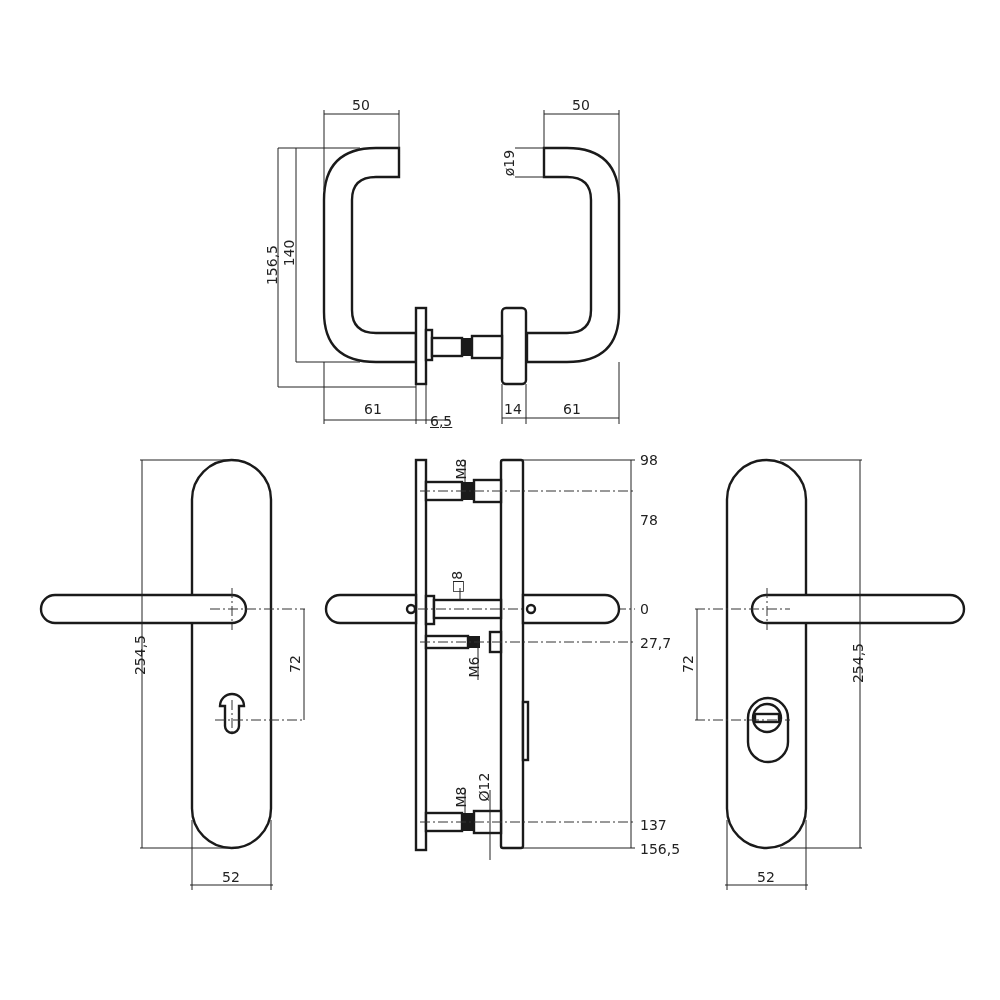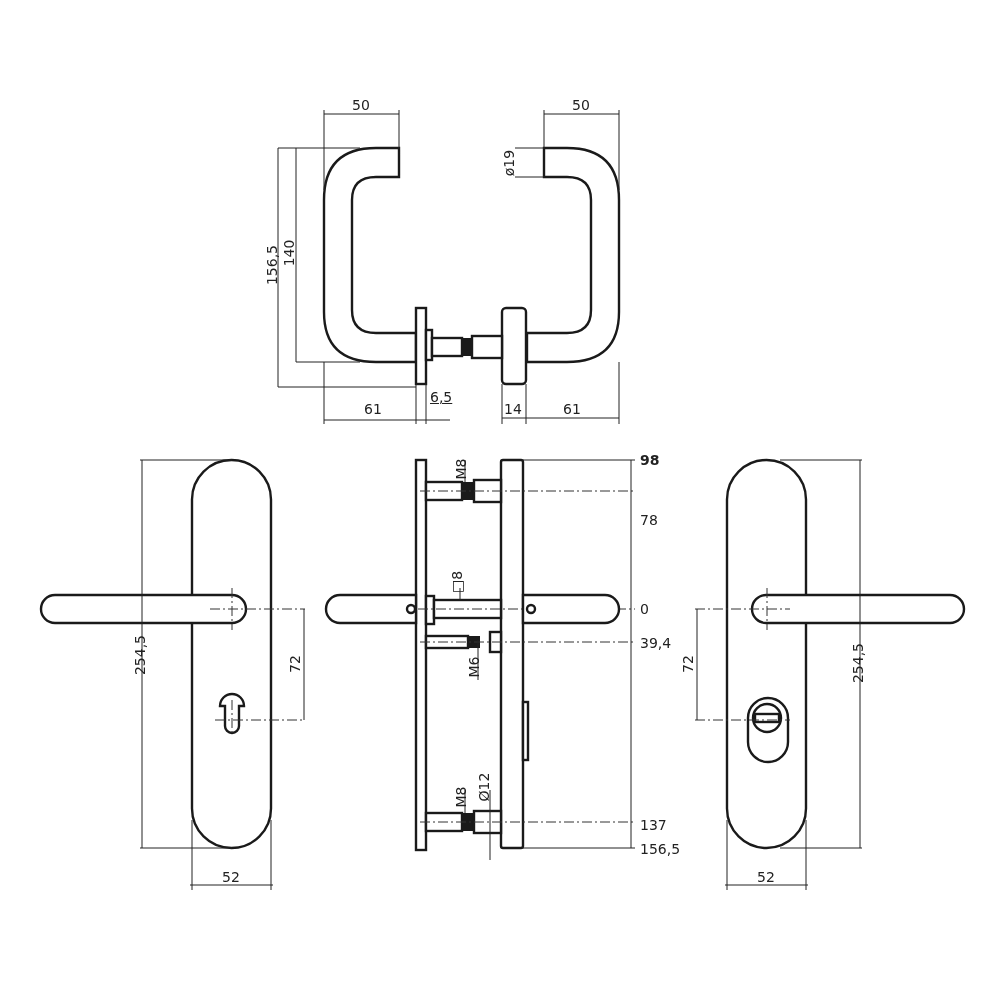--- a/index.html
+++ b/index.html
@@ -132,35 +132,35 @@
     <line class="dim" x1="806" y1="820" x2="806" y2="890"></line>
   </g>
 </svg>
 
 <div class="lbl" style="left:352px;top:98px;">50</div>
 <div class="lbl" style="left:572px;top:98px;">50</div>
 <div class="lbl rot" style="left:252px;top:258px;">156,5</div>
 <div class="lbl rot" style="left:276px;top:246px;">140</div>
 <div class="lbl rot" style="left:496px;top:156px;">ø19</div>
 <div class="lbl" style="left:364px;top:402px;">61</div>
-<div class="lbl" style="left:430px;top:390px;text-decoration:underline;">6,5</div>
+<div class="lbl" style="left:430px;top:414px;text-decoration:underline;">6,5</div>
 <div class="lbl" style="left:504px;top:402px;">14</div>
 <div class="lbl" style="left:563px;top:402px;">61</div>
 
 <div class="lbl rot" style="left:120px;top:648px;">254,5</div>
 <div class="lbl rot" style="left:286px;top:657px;">72</div>
 <div class="lbl" style="left:222px;top:870px;">52</div>
 
 <div class="lbl rot" style="left:450px;top:462px;">M8</div>
 <div class="lbl rot" style="left:446px;top:575px;">□8</div>
 <div class="lbl rot" style="left:463px;top:660px;">M6</div>
 <div class="lbl rot" style="left:450px;top:790px;">M8</div>
 <div class="lbl rot" style="left:470px;top:780px;">Ø12</div>
-<div class="lbl" style="left:640px;top:453px;font-weight:bold;">98</div>
+<div class="lbl" style="left:640px;top:453px;">98</div>
 <div class="lbl" style="left:640px;top:484px;margin-top:29px;">78</div>
 <div class="lbl" style="left:640px;top:602px;">0</div>
-<div class="lbl" style="left:640px;top:636px;">39,4</div>
+<div class="lbl" style="left:640px;top:636px;">27,7</div>
 <div class="lbl" style="left:640px;top:810px;margin-top:8px;">137</div>
 <div class="lbl" style="left:640px;top:842px;">156,5</div>
 
 <div class="lbl rot" style="left:679px;top:657px;">72</div>
 <div class="lbl rot" style="left:838px;top:656px;">254,5</div>
 <div class="lbl" style="left:757px;top:870px;">52</div>
 
 </body></html>

